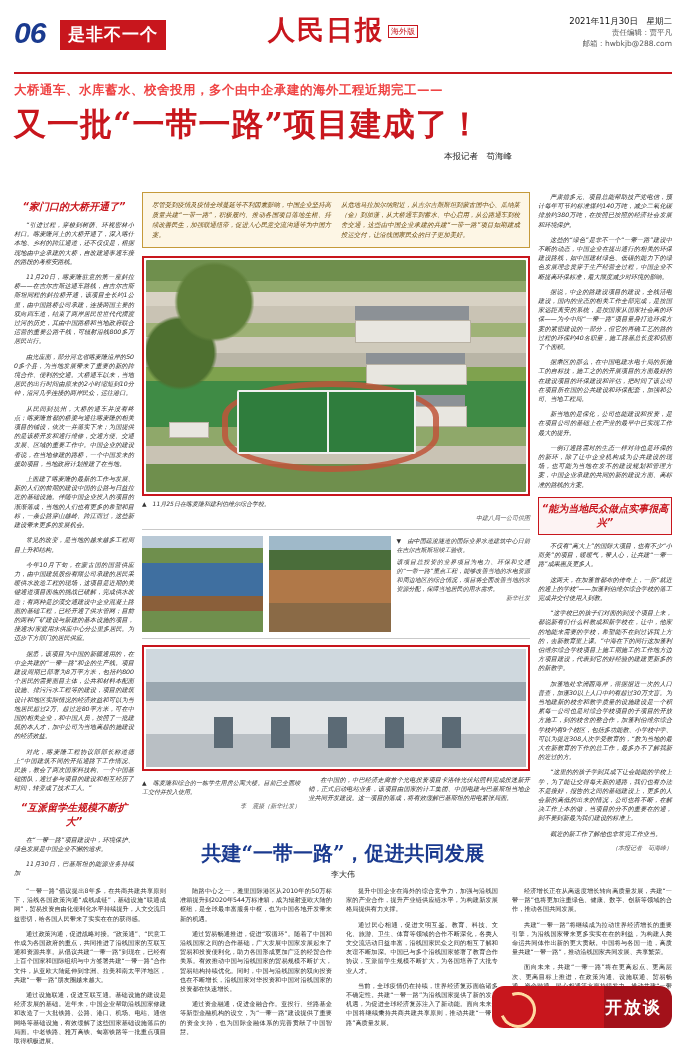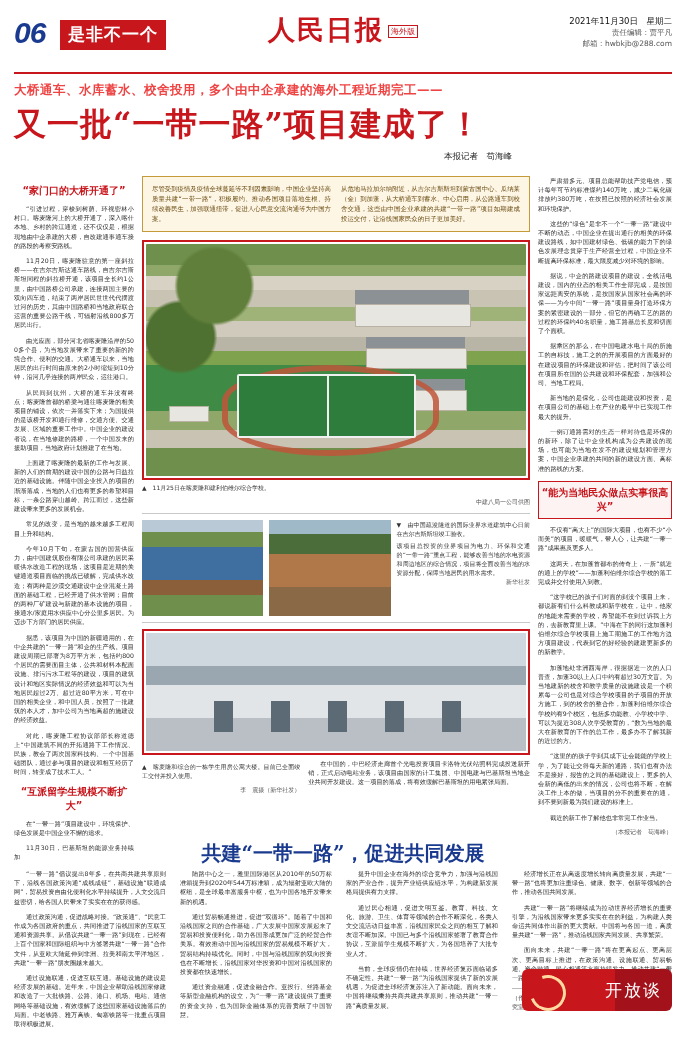--- a/index.html
+++ b/index.html
@@ -50,21 +50,21 @@
   }
   .main-title{
     color:#c8161d;font-weight:bold;font-size:32px;letter-spacing:1px;
     font-family:"DejaVu Serif","Liberation Serif",serif;
     text-align:left;margin:2px 0 4px 0;
   }
   .byline{font-size:8.5px;color:#222;text-align:right;margin-right:160px;}
 
   
   .cols{position:absolute;left:14px;top:168px;width:658px;}
-  .col{position:absolute;top:0;}
+  .col{position:absolute;top:16px;font-style:italic;}
   .c1{left:0;width:120px;}
   .c2{left:128px;width:388px;}
   .c3{left:524px;width:134px;}
 
   .body-text{
     font-size:6.2px;line-height:9.2px;color:#2b2b2b;text-align:justify;
     font-family:"DejaVu Sans",sans-serif;
     word-break:break-all;
   }
   .body-text p{margin:0 0 6px 0;text-indent:12px;}
@@ -128,26 +128,26 @@
     text-align:center;color:#1a3a8f;font-weight:bold;font-size:20px;
     font-family:"DejaVu Serif","Liberation Serif",serif;margin:0 0 2px 0;
   }
   .lower-byline{text-align:center;font-size:8px;color:#222;margin-bottom:6px;}
   .lower-cols{position:relative;height:180px;}
   .lcol{position:absolute;top:0;width:152px;}
   .lcol.l1{left:0;} .lcol.l2{left:166px;} .lcol.l3{left:332px;} .lcol.l4{left:498px;width:160px;}
   .note{font-size:6px;line-height:9px;color:#444;border-top:1px solid #bbb;padding-top:4px;margin-top:4px;}
 
   .talk-logo{
-    position:absolute;right:0;bottom:0;width:150px;height:42px;
+    position:absolute;right:0;bottom:0;width:180px;height:42px;
     background:linear-gradient(90deg,#c8161d 0 62%, #a3111a 62% 100%);
-    color:#fff;font-weight:normal;font-size:17px;
+    color:#fff;font-weight:bold;font-size:17px;
     display:flex;align-items:center;justify-content:flex-end;
     padding-right:10px;box-sizing:border-box;letter-spacing:2px;
-    border-radius:6px;
+    border-radius:12px;
   }
   .talk-logo .swirl{
     position:absolute;left:8px;top:6px;width:30px;height:30px;border-radius:50%;
     border:3px solid #ffd9a0;border-left-color:transparent;transform:rotate(25deg);
   }
 
   .cap-line{font-size:6px;line-height:9px;color:#333;margin:3px 0 6px 0;text-align:justify;}
   .cap-credit{text-align:right;font-size:6px;color:#555;}
   .sep{height:1px;background:#c9c9c9;margin:6px 0;}
 </style>
@@ -278,20 +278,21 @@
         <p>加蓬地处非洲西海岸，很据据近一次的人口普查，加蓬30以上人口中约有超过30万文盲。为当地建新的校舍和教学质量的设施建设是一个积累每一公司也是对综合学校项目的子项目的开放方施工，到的校舍的整合作，加蓬利伯维尔综合学校约有9个校区，包括多功能教、小学校中学、可以为提近308人次学受教育的，“数为当地的最大在新教育的下作的总工作，最多办不了解我新的近过的方。</p>
         <p>“这里的的孩子学到其成下让会能能的学校上学，为了能让交得每天新的通路，我们也有办法不是接好，报告的之间的基础建设上，更多的人会新的高低的出来的情况，公司也将不断，在解决工作上本的做，当项目的分不的重要在的通，到不要到新最为我们建设的标准上。</p>
         <p>截近的新工作了解他也非常完工作业当。</p>
       </div>
       <div class="cap-credit">（本报记者　苟海峰）</div>
     </div>
   </div>
 
   <div class="lower">
     <div class="lower-title">共建“一带一路”，促进共同发展</div>
+    <div class="lower-byline">李大伟</div>
 
     <div class="lower-cols">
       <div class="lcol l1 body-text">
         <p>“一带一路”倡议提出8年多，在共商共建共享原则下，沿线各国政策沟通“成线成链”，基础设施“联通成网”，贸易投资自由化便利化水平持续提升，人文交流日益密切，给各国人民带来了实实在在的获得感。</p>
         <p>通过政策沟通，促进战略对接。“政策通”、“民意工作成为各国政府的重点，共同推进了沿线国家的互联互通和资源共享。从倡议共建“一带一路”到现在，已经有上百个国家和国际组织与中方签署共建“一带一路”合作文件，从亚欧大陆延伸到非洲、拉美和南太平洋地区，共建“一带一路”朋友圈越来越大。</p>
         <p>通过设施联通，促进互联互通。基础设施的建设是经济发展的基础。近年来，中国企业帮助沿线国家修建和改造了一大批铁路、公路、港口、机场、电站、通信网络等基础设施，有效缓解了这些国家基础设施落后的局面。中老铁路、雅万高铁、匈塞铁路等一批重点项目取得积极进展。</p>
       </div>
       <div class="lcol l2 body-text">
         <p>陆路中心之一，雅里国际港区从2010年的50万标准箱提升到2020年544万标准箱，成为辐射亚欧大陆的枢纽，是全球最丰富服务中枢，也为中国各地开发带来新的机遇。</p>
         <p>通过贸易畅通推进，促进“双循环”。随着了中国和沿线国家之间的合作基础，广大发展中国家发展起来了贸易和投资便利化，助力各国形成更加广泛的经贸合作关系。有效推动中国与沿线国家的贸易规模不断扩大，贸易结构持续优化。同时，中国与沿线国家的双向投资也在不断增长，沿线国家对华投资和中国对沿线国家的投资都在快速增长。</p>

